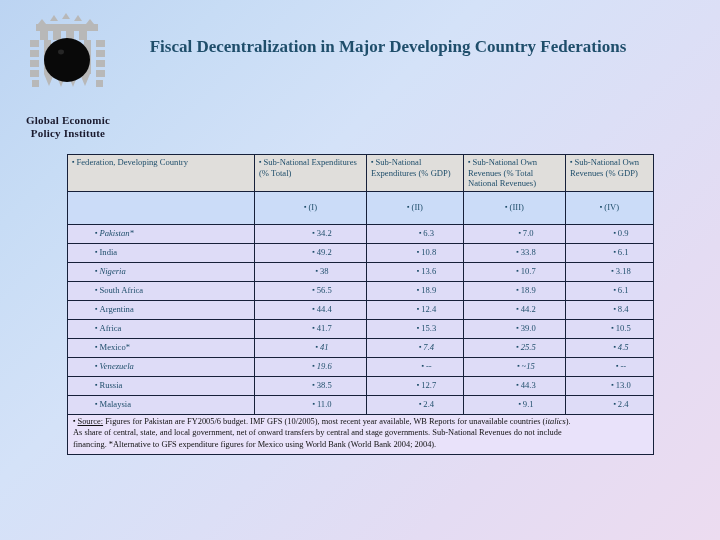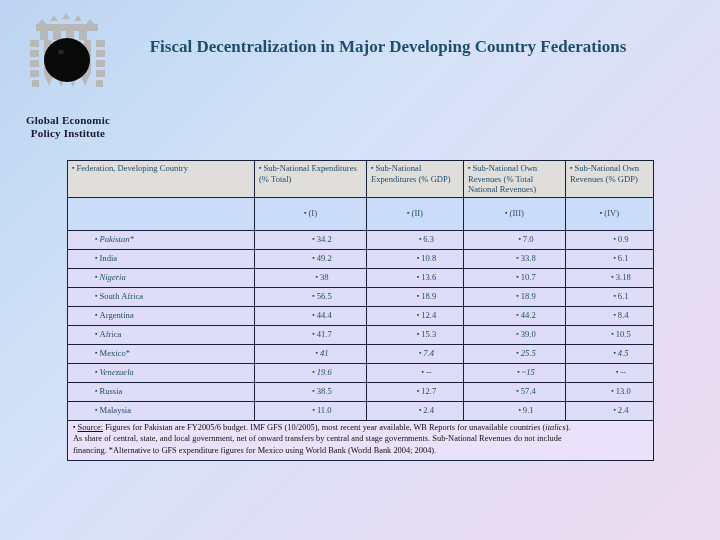--- a/index.html
+++ b/index.html
@@ -57,21 +57,21 @@
     font-weight: bold;
     font-size: 17px;
     line-height: 22px;
     color: #1f4e6b;
   }
 
   
   #table-wrap {
     position: absolute;
     left: 67px;
-    top: 160px;
+    top: 154px;
     width: 586px;
   }
   table.fd {
     border-collapse: collapse;
     width: 586px;
     table-layout: fixed;
     font-family: "Liberation Serif", "DejaVu Serif", serif;
     color: #1f4e6b;
   }
   table.fd td {
@@ -249,21 +249,21 @@
           <td class="cname ital"><span class="bullet">Venezuela</span></td>
           <td class="num ital"><span class="bullet">19.6</span></td>
           <td class="num ital"><span class="bullet">--</span></td>
           <td class="num ital"><span class="bullet">~15</span></td>
           <td class="num ital"><span class="bullet">--</span></td>
         </tr>
         <tr class="data">
           <td class="cname"><span class="bullet">Russia</span></td>
           <td class="num"><span class="bullet">38.5</span></td>
           <td class="num"><span class="bullet">12.7</span></td>
-          <td class="num"><span class="bullet">57.4</span></td>
+          <td class="num"><span class="bullet">44.3</span></td>
           <td class="num"><span class="bullet">13.0</span></td>
         </tr>
         <tr class="data">
           <td class="cname"><span class="bullet">Malaysia</span></td>
           <td class="num"><span class="bullet">11.0</span></td>
           <td class="num"><span class="bullet">2.4</span></td>
           <td class="num"><span class="bullet">9.1</span></td>
           <td class="num"><span class="bullet">2.4</span></td>
         </tr>
       </tbody>

